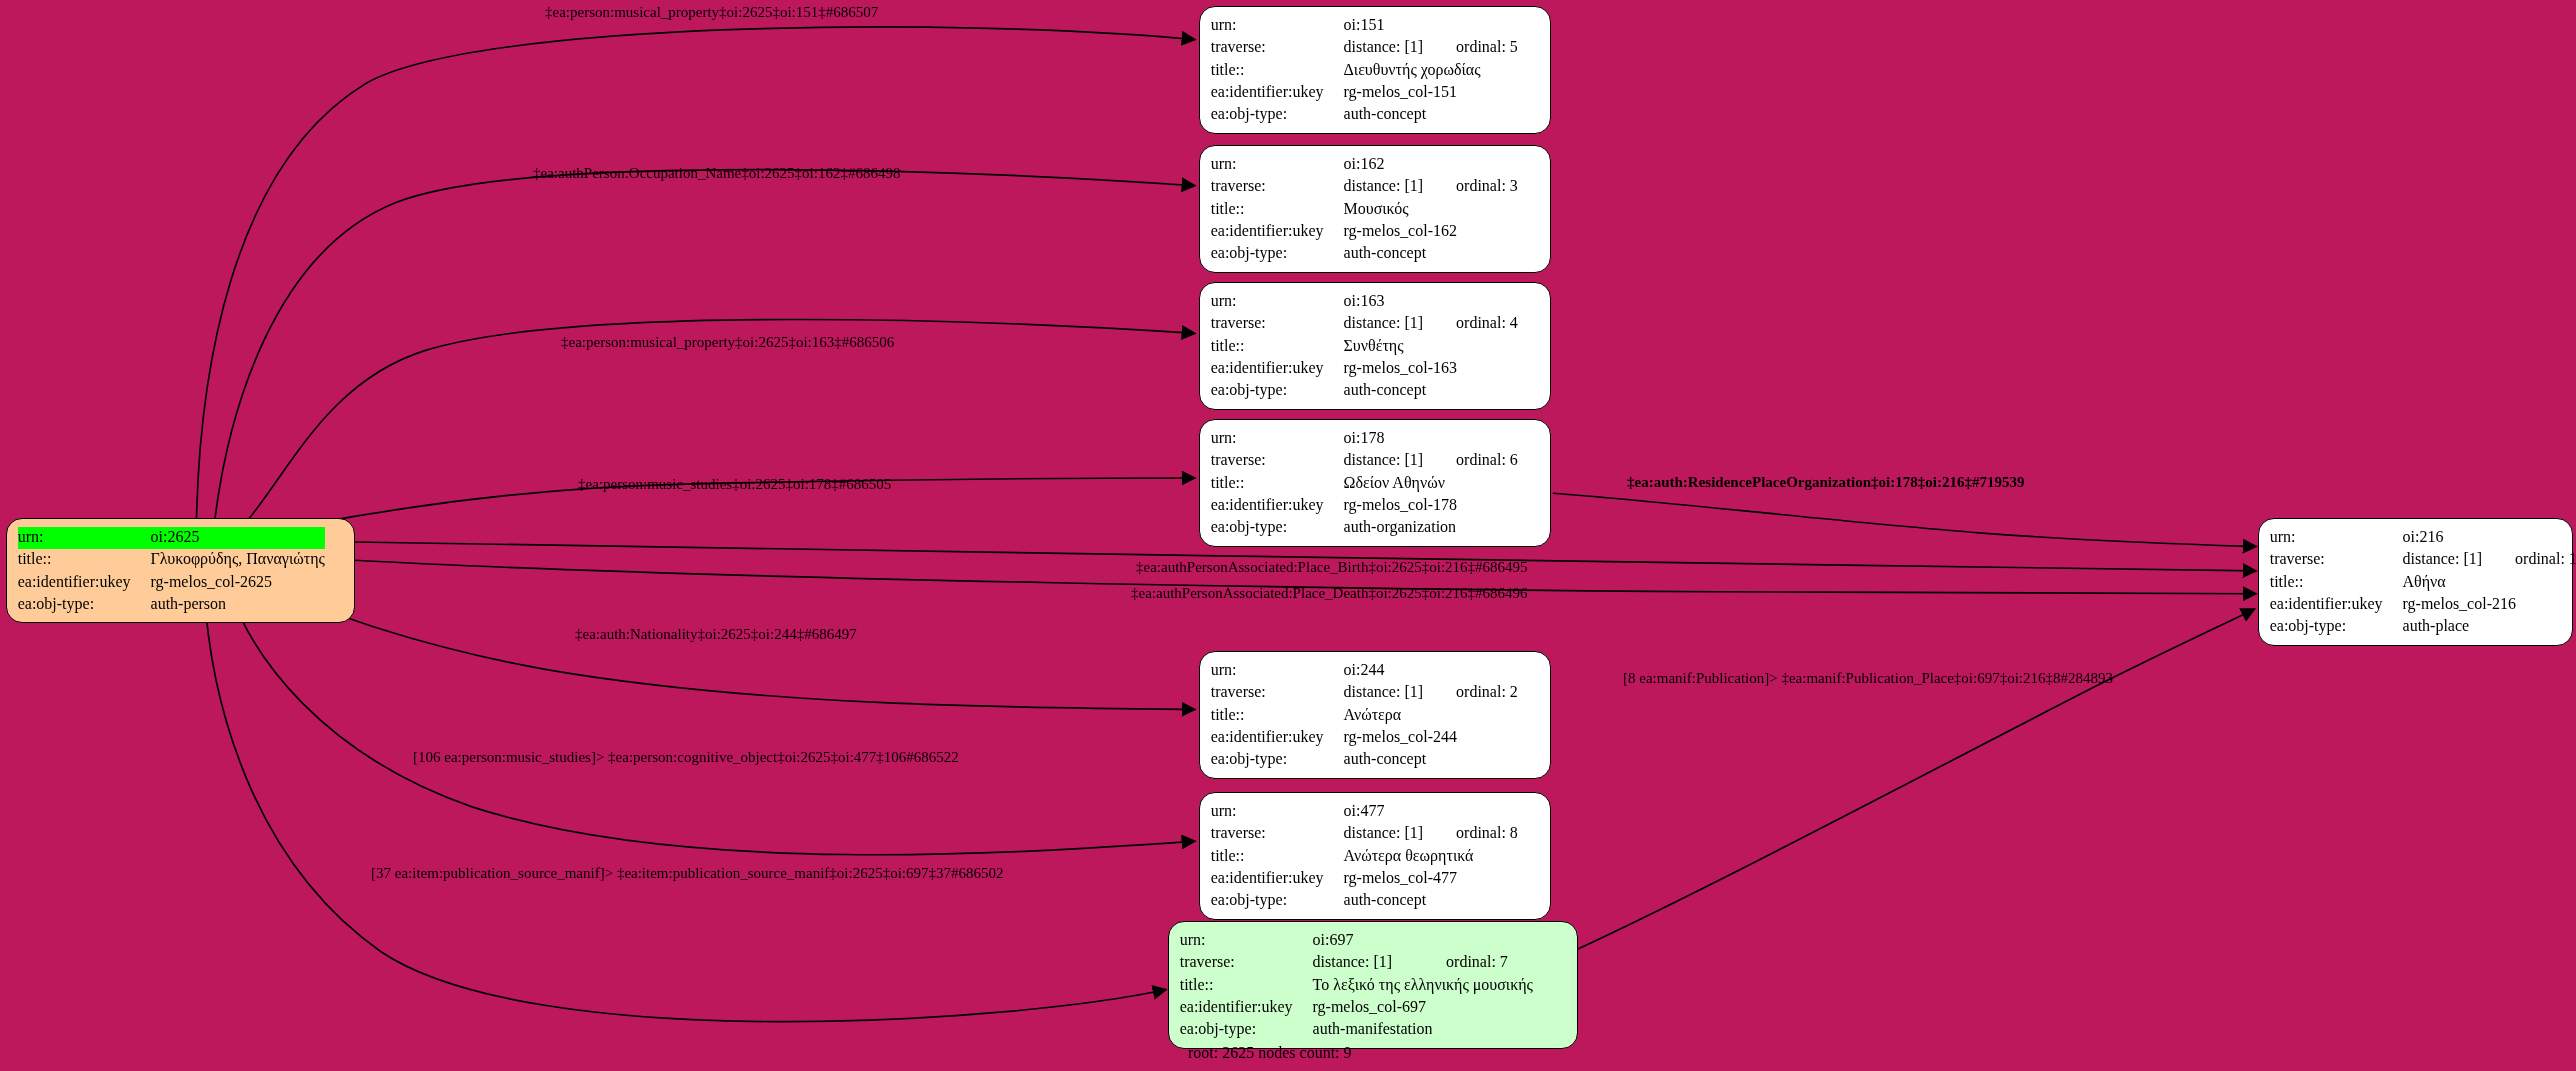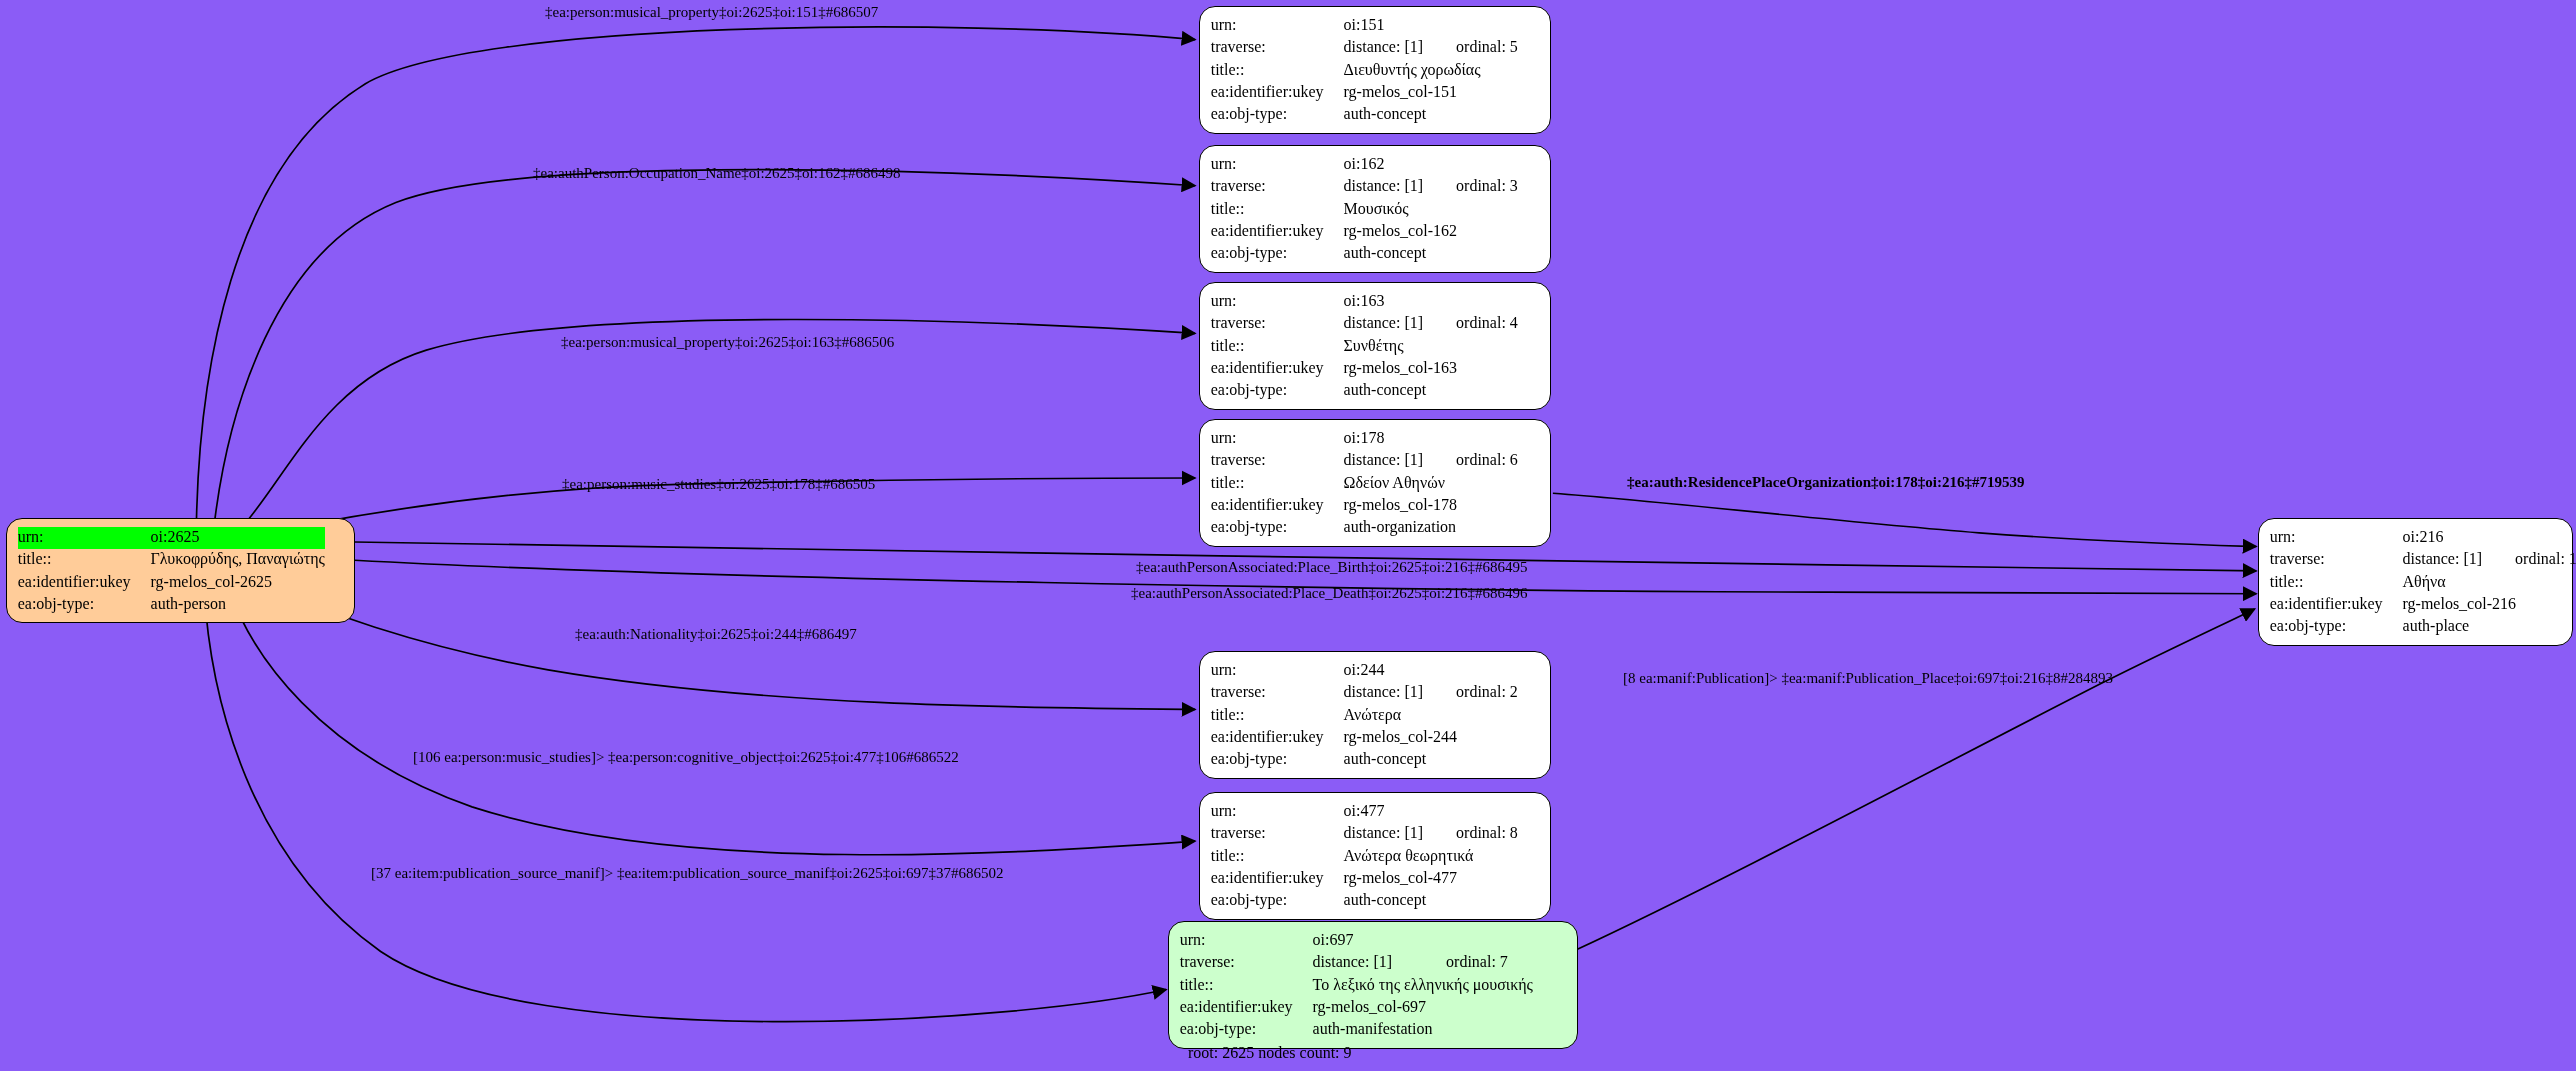--- a/index.html
+++ b/index.html
@@ -1,17 +1,17 @@
 <!DOCTYPE html>
 <html style="font-size:12px"><head>
 <meta charset="utf-8">
 <style>
   html,body{margin:0;padding:0;background:#ffffff;}
   body{font-family:"Liberation Serif",serif;color:#000;}
-  #canvas{position:relative;width:2576px;height:1071px;overflow:hidden;background:#8b5cf6;}
+  #canvas{position:relative;width:2576px;height:1071px;overflow:hidden;background:#be185d;}
   svg#edges{position:absolute;left:0;top:0;width:2576px;height:1071px;pointer-events:none;}
   .node{position:absolute;box-sizing:border-box;border:1.5px solid #000;border-radius:16px;background:#ffffff;padding:7.6px 10.7px;}
   .node.person{background:#ffcc99;}
   .node.manifestation{background:#ccffcc;}
   .node table{border-collapse:collapse;font-size:16px;line-height:1.28;}
   .node td{padding:0.8px 0;white-space:nowrap;vertical-align:top;}
   .node td.k{padding-right:20px;}
   .node tr.hl td{background:#00ff00;}
   .node td.v-ord{padding-left:33px;}
   .elabel{position:absolute;font-size:15px;white-space:nowrap;line-height:1;}
@@ -40,21 +40,21 @@
       <path d="M 340,768 C 420,800 540,848 720,880 C 1000,928 1340,930 1570,932"></path>
       <path d="M 300,772 C 330,860 420,990 620,1060 C 900,1150 1330,1122 1570,1105"></path>
       <path d="M 268,772 C 276,920 330,1130 500,1250 C 700,1385 1330,1344 1532,1300"></path>
       <path d="M 2070,1248 C 2260,1160 2560,1000 2760,898 C 2860,848 2930,816 2962,800"></path>
     </g>
   </svg>
 
   <div class="elabel" style="left:545px;top:4.6px;">‡ea:person:musical_property‡oi:2625‡oi:151‡#686507</div>
   <div class="elabel" style="left:533px;top:166px;">‡ea:authPerson:Occupation_Name‡oi:2625‡oi:162‡#686498</div>
   <div class="elabel" style="left:545px;top:335px;margin-left:16px;">‡ea:person:musical_property‡oi:2625‡oi:163‡#686506</div>
-  <div class="elabel" style="left:562px;top:477px;">‡ea:person:music_studies‡oi:2625‡oi:178‡#686505</div>
+  <div class="elabel" style="left:578px;top:477px;">‡ea:person:music_studies‡oi:2625‡oi:178‡#686505</div>
   <div class="elabel" style="left:1627px;top:475px;font-weight:bold;">‡ea:auth:ResidencePlaceOrganization‡oi:178‡oi:216‡#719539</div>
   <div class="elabel" style="left:1136px;top:560px;">‡ea:authPersonAssociated:Place_Birth‡oi:2625‡oi:216‡#686495</div>
   <div class="elabel" style="left:1131px;top:586px;">‡ea:authPersonAssociated:Place_Death‡oi:2625‡oi:216‡#686496</div>
   <div class="elabel" style="left:575px;top:627px;">‡ea:auth:Nationality‡oi:2625‡oi:244‡#686497</div>
   <div class="elabel" style="left:413px;top:722px;margin-top:28px;">[106 ea:person:music_studies]&gt; ‡ea:person:cognitive_object‡oi:2625‡oi:477‡106#686522</div>
   <div class="elabel" style="left:371px;top:866px;">[37 ea:item:publication_source_manif]&gt; ‡ea:item:publication_source_manif‡oi:2625‡oi:697‡37#686502</div>
   <div class="elabel" style="left:1623px;top:671px;">[8 ea:manif:Publication]&gt; ‡ea:manif:Publication_Place‡oi:697‡oi:216‡8#284893</div>
 
   <div class="node person" style="left:6px;top:518px;width:349px;">
     <table>

